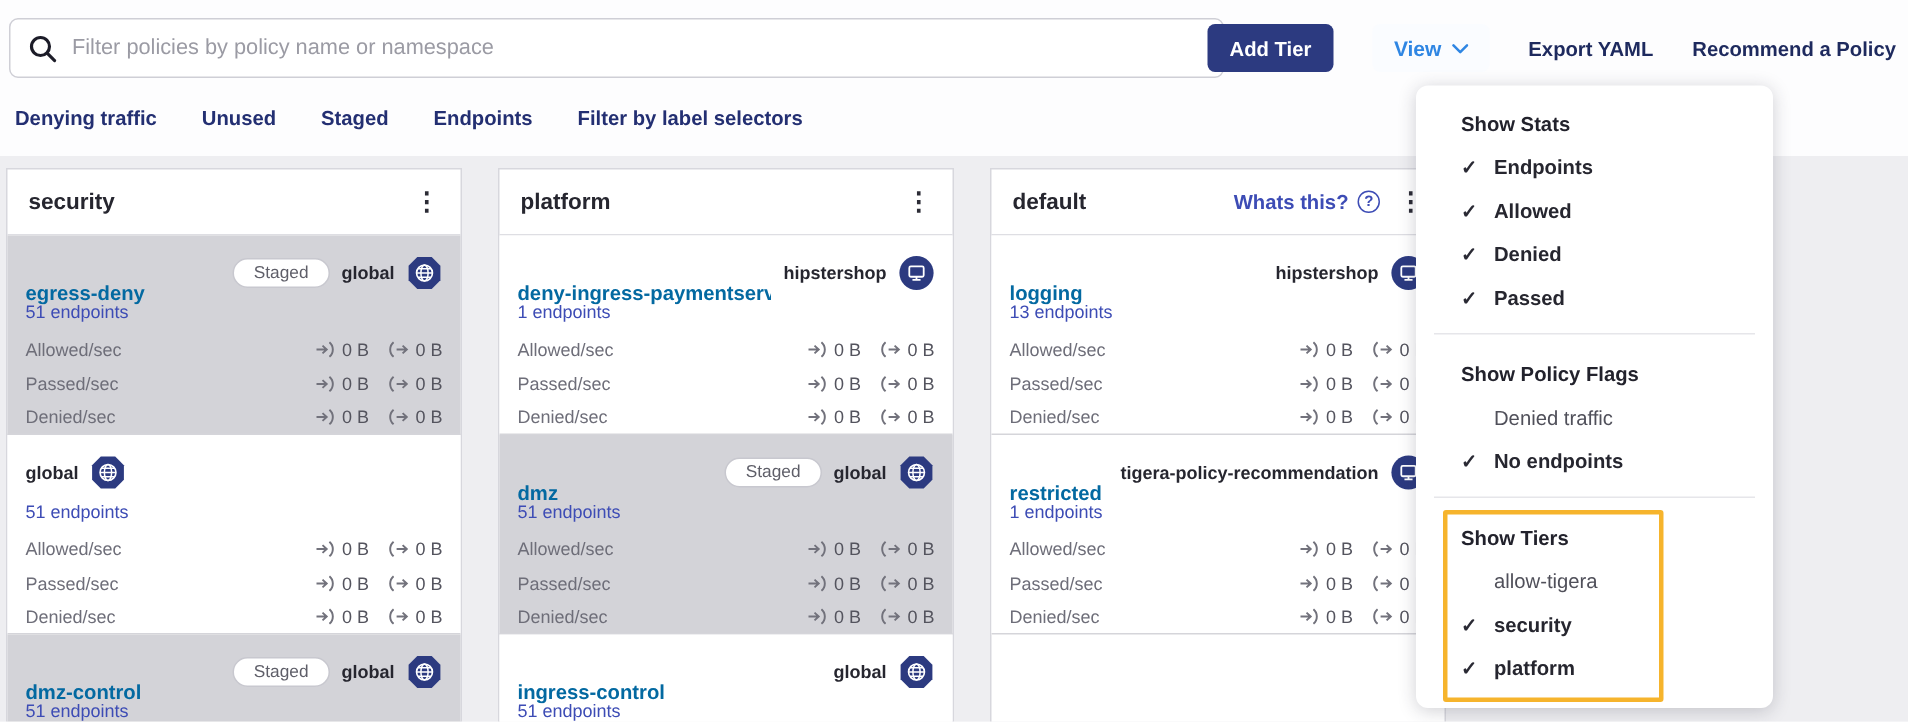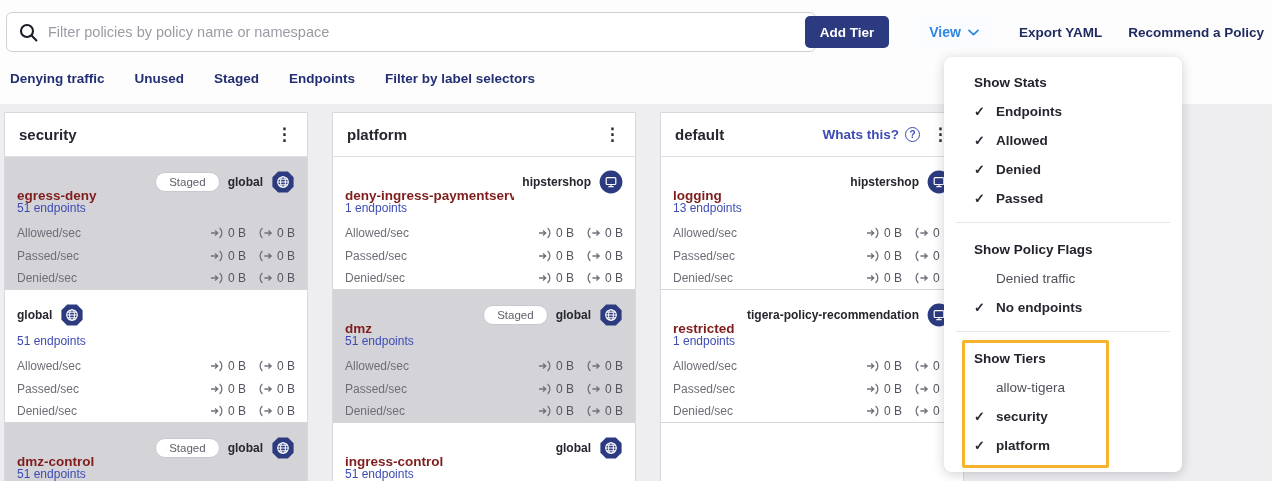--- a/index.html
+++ b/index.html
@@ -57,21 +57,21 @@
     font-size:13.5px; font-weight:600; margin-right:12px; cursor:pointer; }
   .q-icon { width:15px; height:15px; border:1.4px solid #3d4cb5; border-radius:50%;
     display:inline-flex; align-items:center; justify-content:center;
     font-size:10px; font-weight:700; color:#3d4cb5; }
   .kebab { font-size:17px; color:#2b2b35; font-weight:700; cursor:pointer;
     letter-spacing:0; line-height:1; }
   .policy-card { height:133px; padding:13px 12px 0; border-bottom:1px solid #d5d5da; background:#fff; }
   .policy-card.staged { background:#d3d3d8; }
   .policy-card.partial { border-bottom:none; }
   .policy-top { display:flex; align-items:center; gap:8px; height:24px; }
-  .policy-name { font-weight:700; font-size:13.5px; color:#7f1d1d; flex:1; min-width:0;
+  .policy-name { font-weight:700; font-size:13.5px; color:#0369a1; flex:1; min-width:0;
     overflow:hidden; white-space:nowrap;margin-top:27px; }
   .badge-staged {
     background:#fff; border:1px solid #c8c8cf; border-radius:11px;
     font-size:11.5px; color:#5e5e68; padding:3px 13px; flex:none;
   }
   .scope-label { font-size:12px; font-weight:700; color:#26262f; flex:none; }
   .policy-icon { width:24px; height:24px; flex:none; }
   .endpoints-link { margin-top:7px; font-size:12px; color:#3d4cb5; cursor:pointer; width:max-content; }
   .stats { margin-top:7px; }
   .stat-row { display:flex; align-items:center; height:22.5px; }

